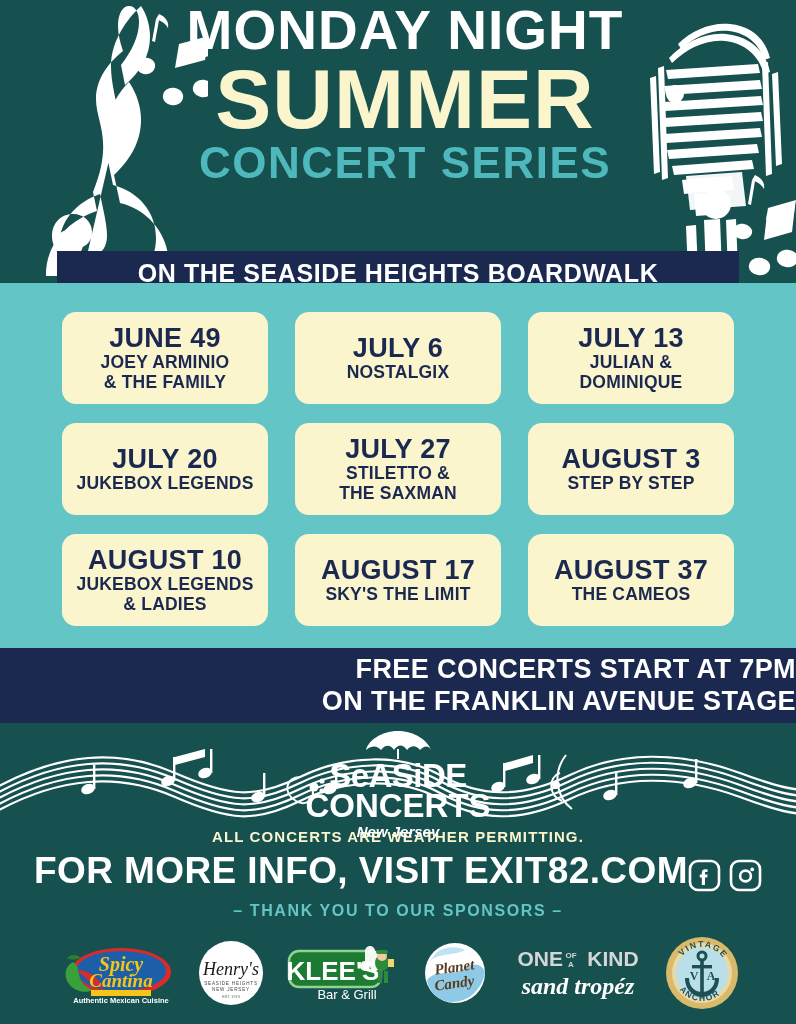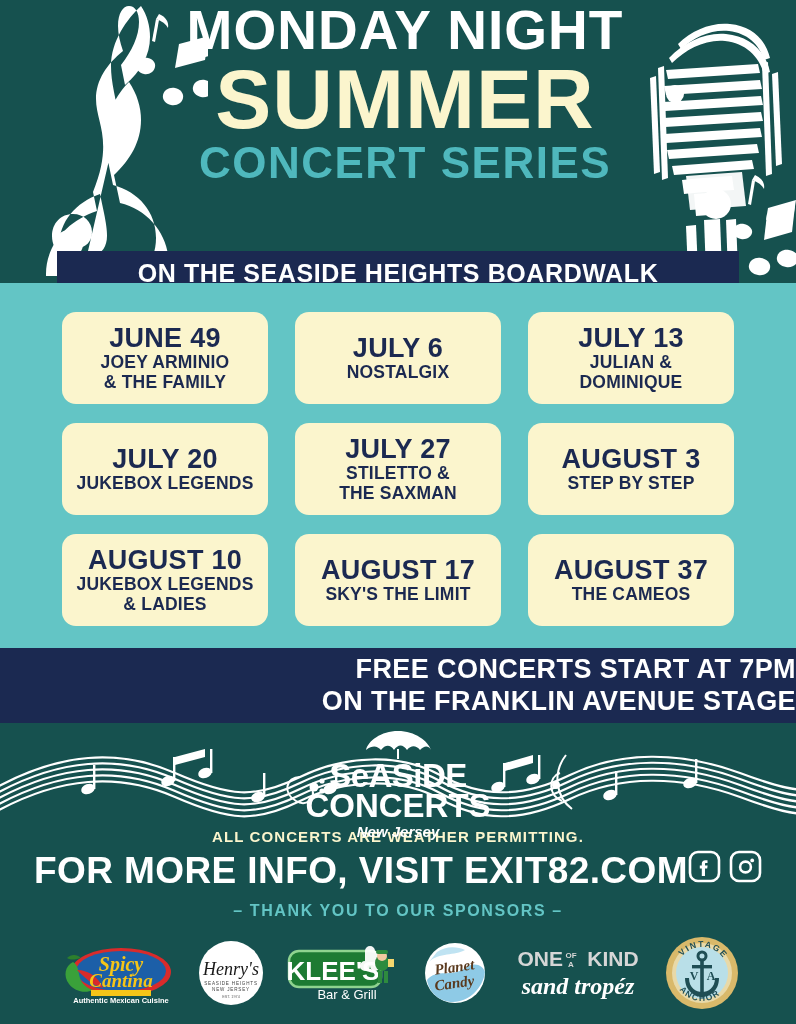--- a/index.html
+++ b/index.html
@@ -97,21 +97,21 @@
   .sh-l1 { color:#fff; font-size:33px; font-weight:bold; line-height:0.92; letter-spacing:-0.5px; }
   .sh-l2 { color:#fff; font-size:33px; font-weight:bold; line-height:0.92; letter-spacing:0px; }
   .sh-l3 { color:#fff; font-size:15px; font-weight:bold; font-style:italic; line-height:1.2; margin-top:1px; }
 
   .weather {
     position:absolute; left:0; top:105px; width:796px; text-align:center;
     color:#fbf5cd; font-size:15px; font-weight:bold; letter-spacing:1.1px;
   }
   .info-row {
     position:absolute; left:0; top:127px; width:796px;
-    display:flex; align-items:flex-start; justify-content:center; 
+    display:flex; align-items:flex-end; justify-content:center; 
   }
   .info-row .txt {
     color:#fff; font-size:37px; font-weight:bold; letter-spacing:0.4px; white-space:nowrap;
   }
   .soc { display:flex; gap:8px; align-items:center; }
   .sponsors-head {
     position:absolute; left:0; top:179px; width:796px; text-align:center;
     color:#63c5c5; font-size:16px; font-weight:bold; letter-spacing:1.6px;
   }
   .sponsor-row {

